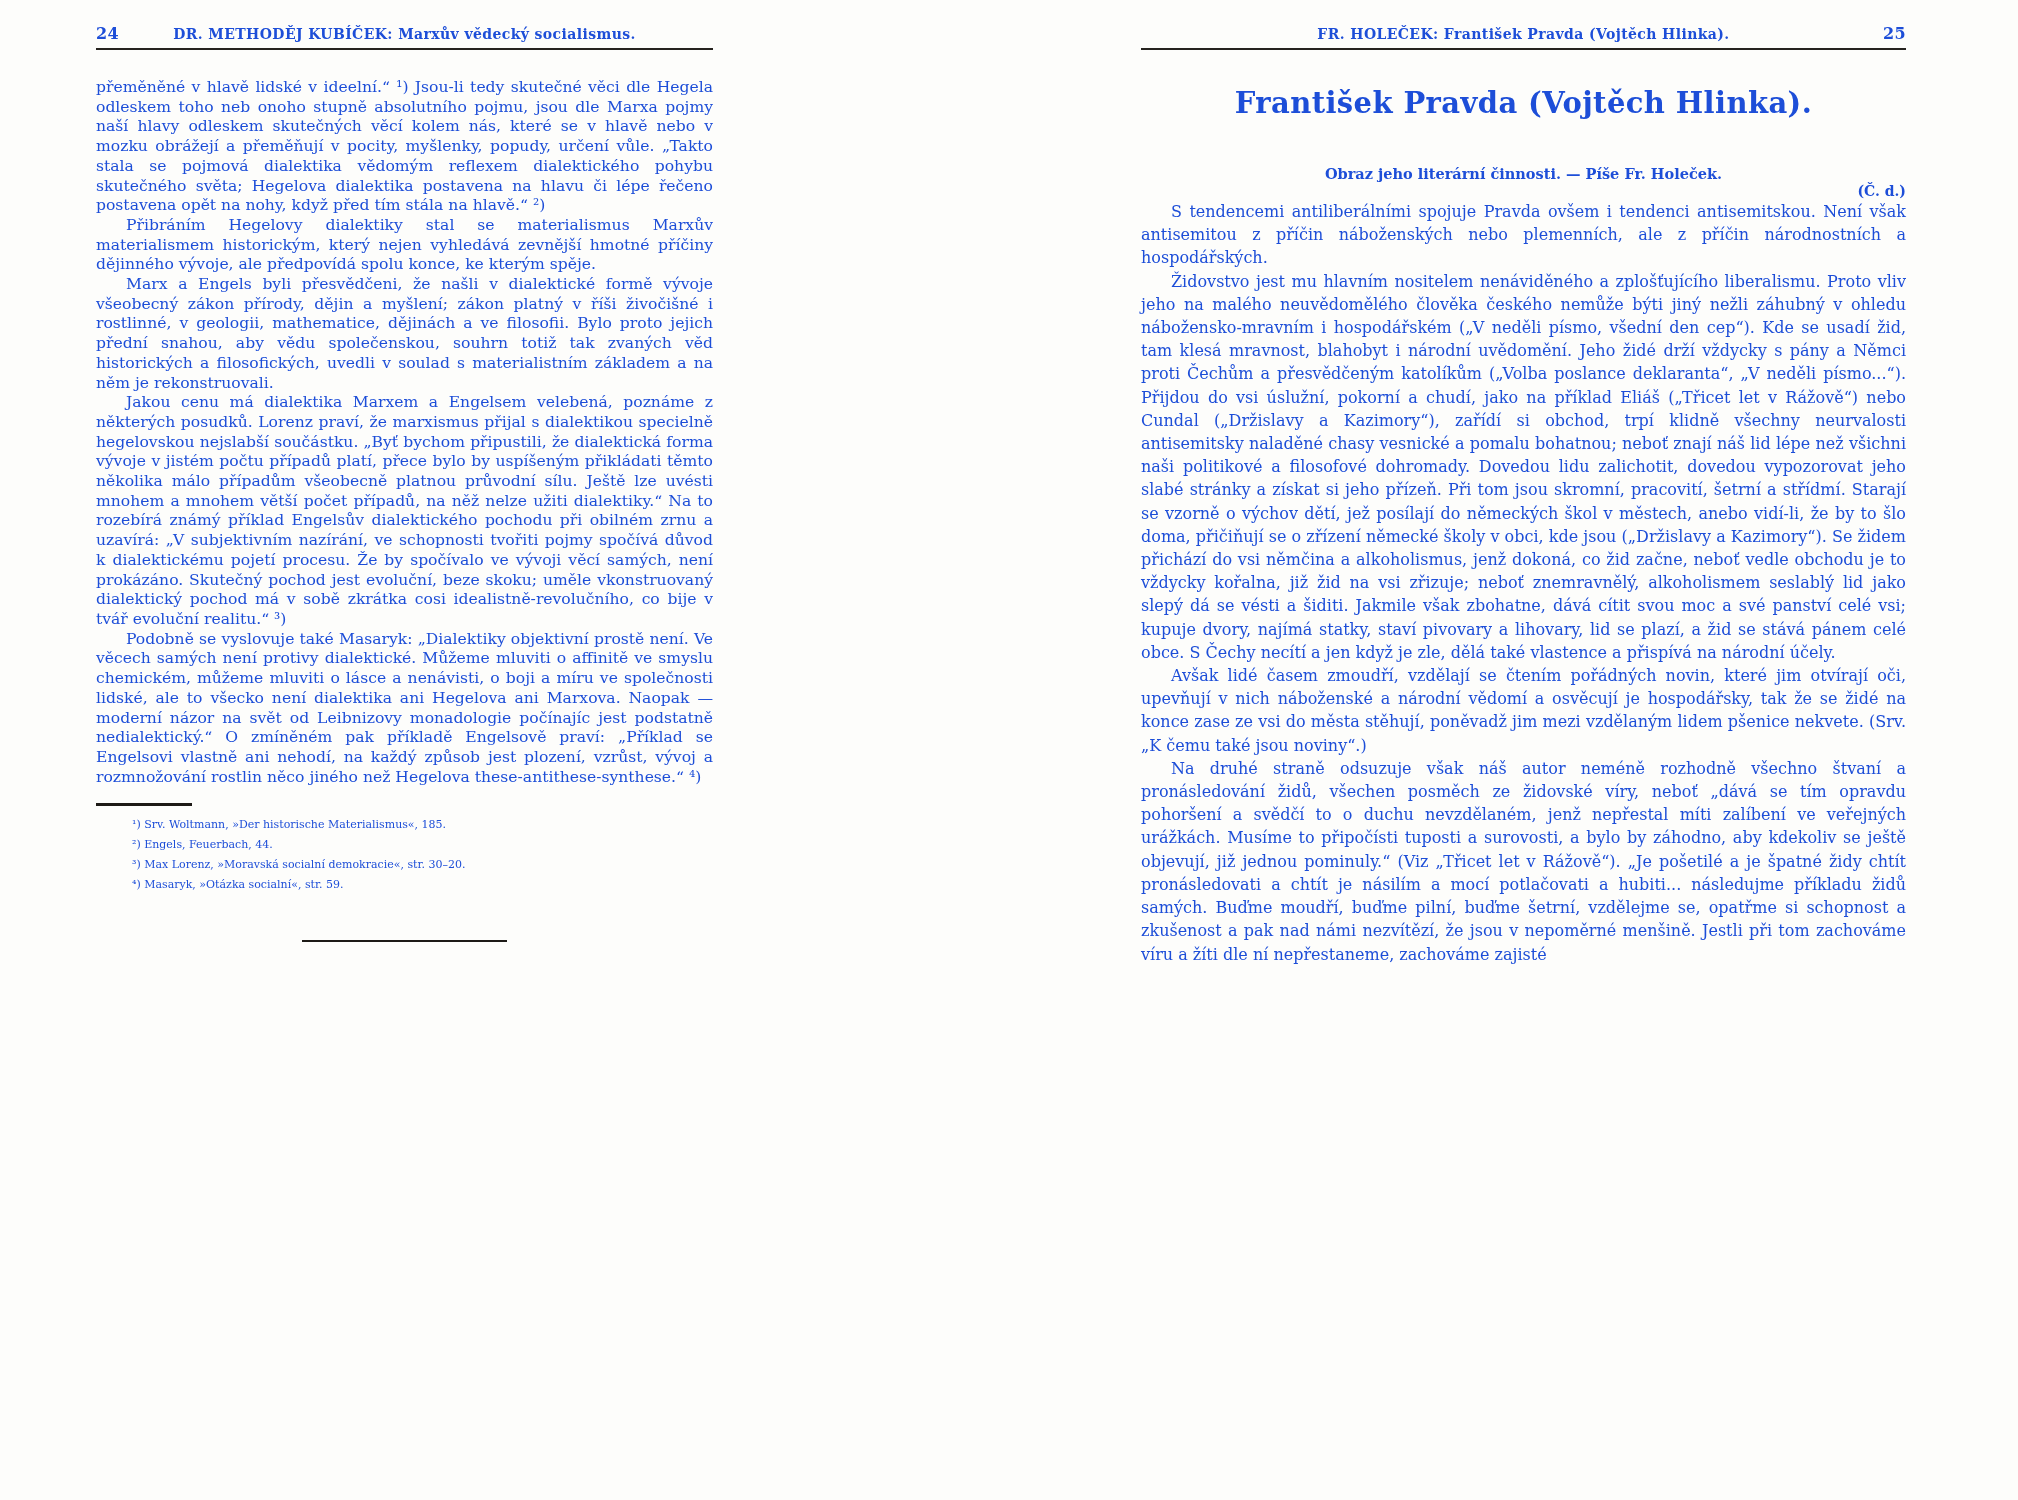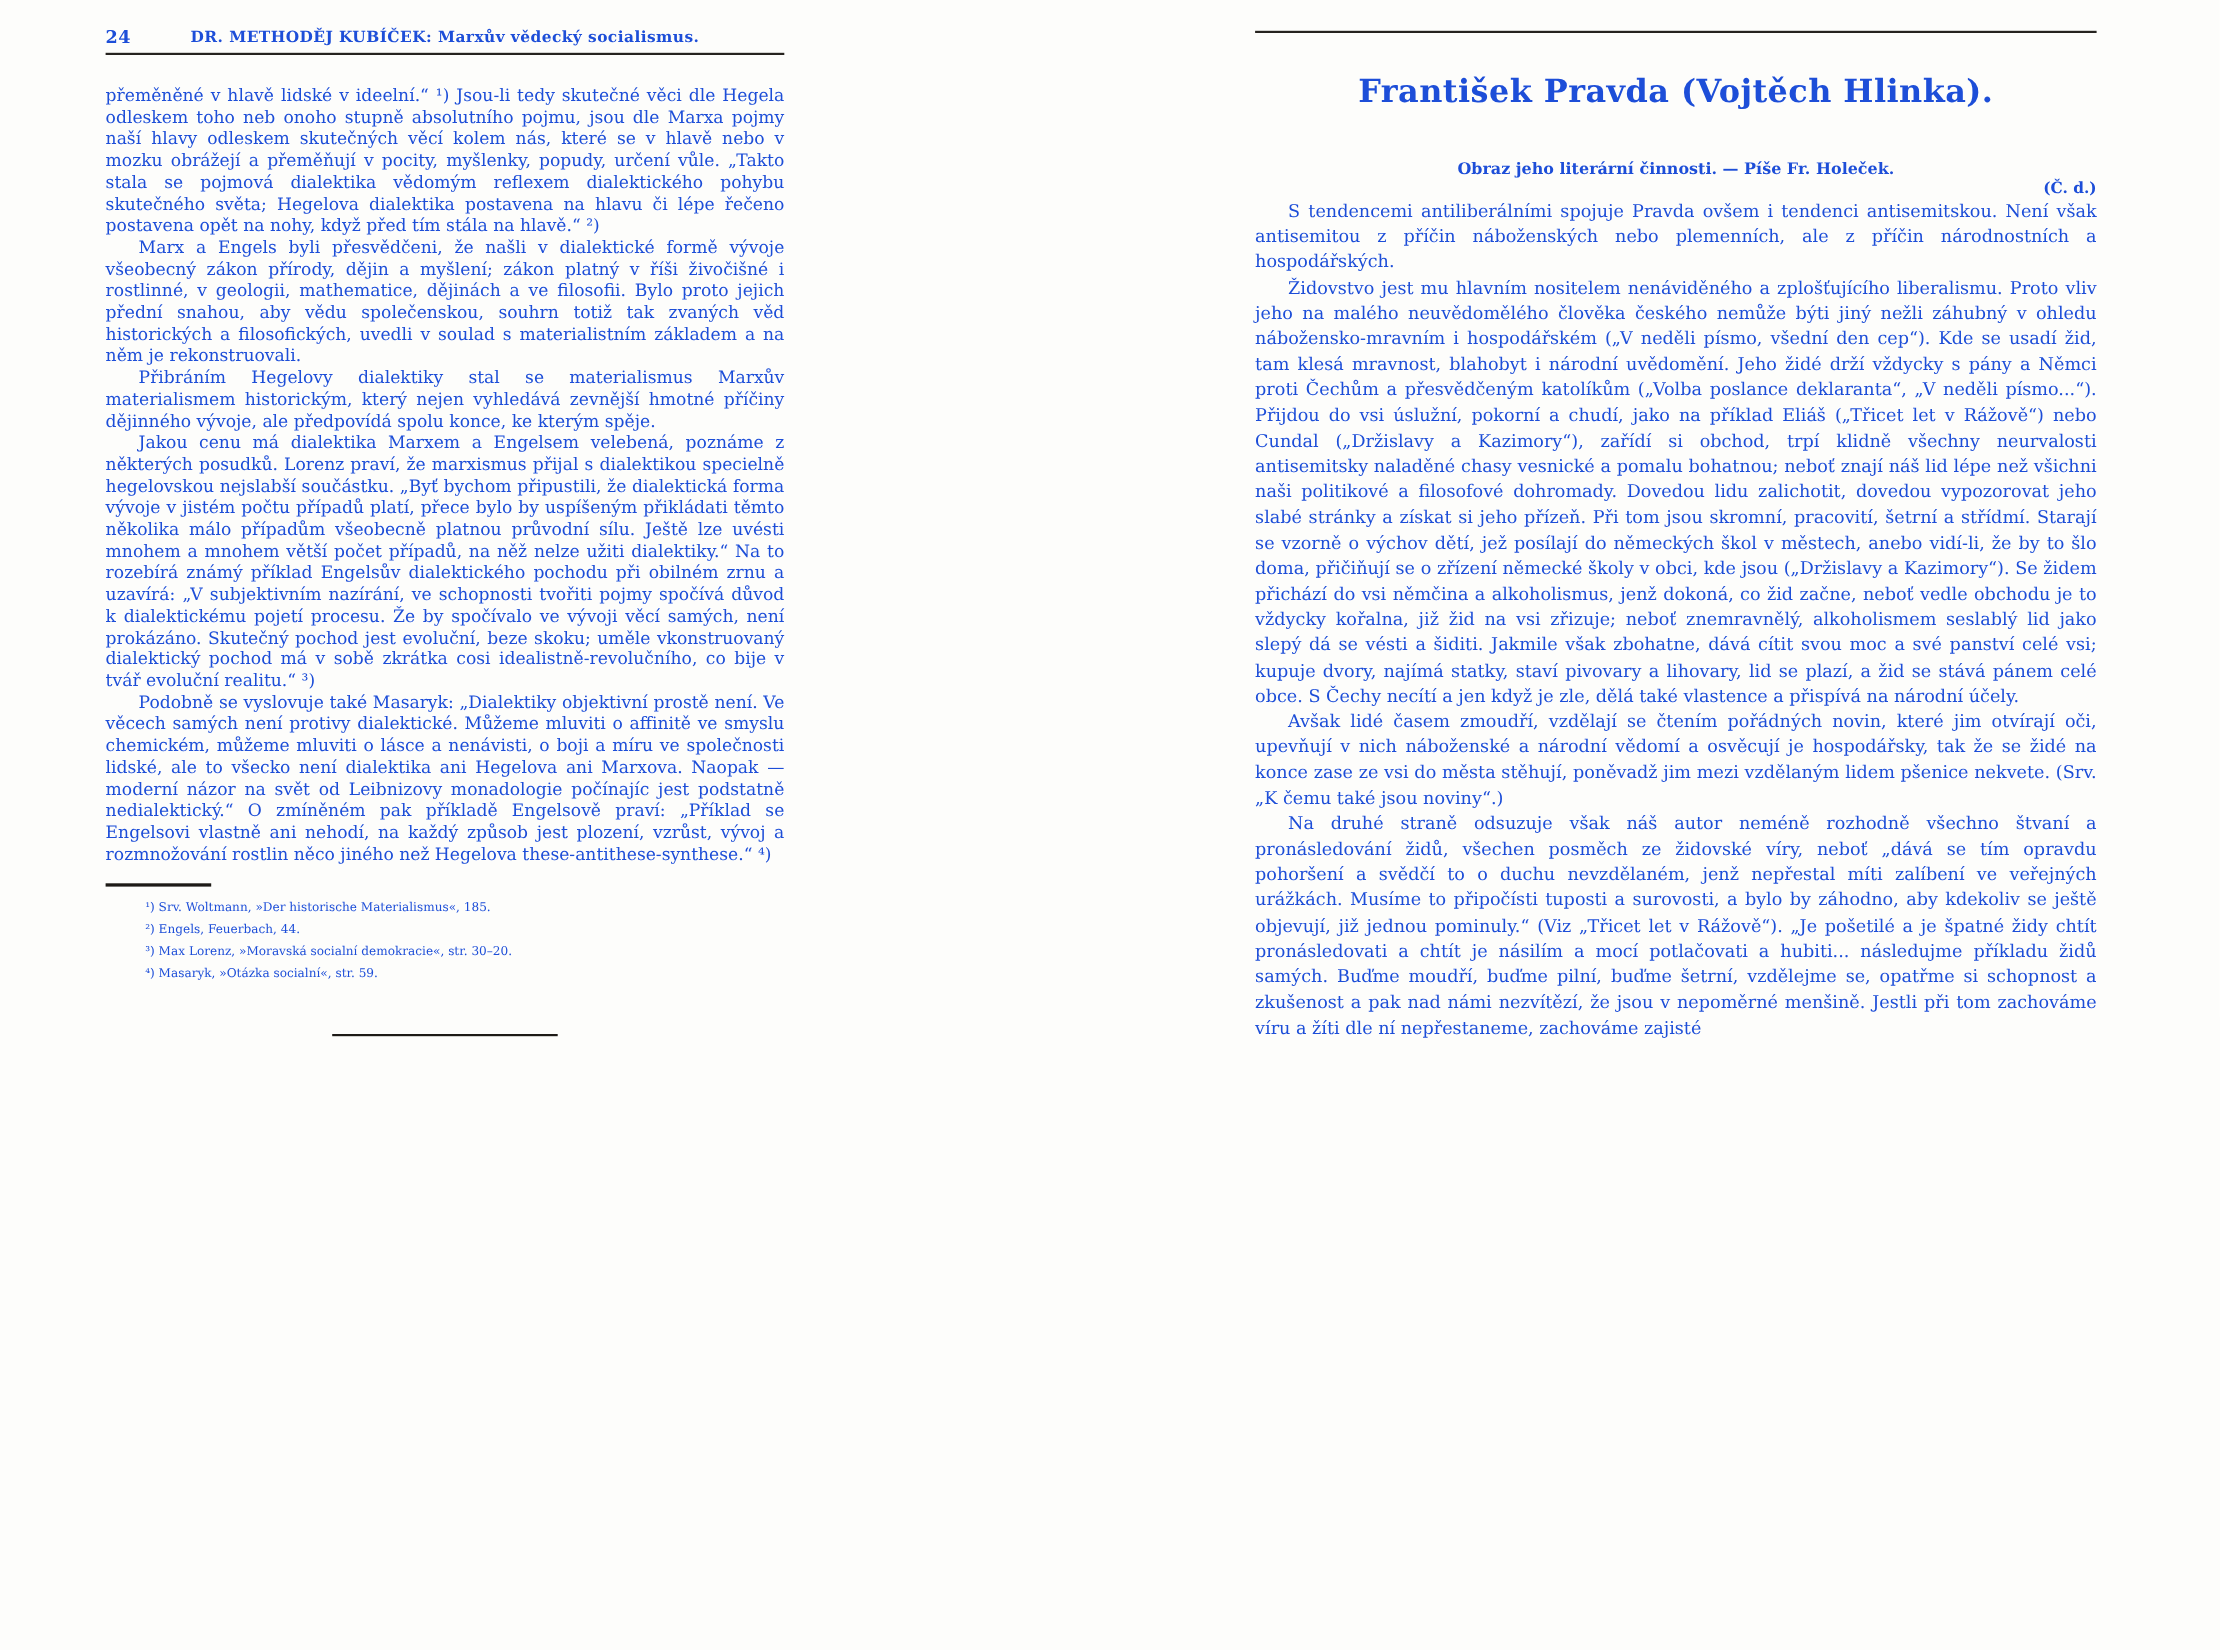--- a/index.html
+++ b/index.html
@@ -48,38 +48,42 @@
 
   <div class="page page--left">
     <div class="page-header">
       <span class="pnum">24</span>
       <span>DR. METHODĚJ KUBÍČEK: Marxův vědecký socialismus.</span>
     </div>
     <div class="header-rule"></div>
 
     <div class="body-text">
       <p class="noindent">přeměněné v hlavě lidské v ideelní.“ ¹) Jsou-li tedy skutečné věci dle Hegela odleskem toho neb onoho stupně absolutního pojmu, jsou dle Marxa pojmy naší hlavy odleskem skutečných věcí kolem nás, které se v hlavě nebo v mozku obrážejí a přeměňují v pocity, myšlenky, popudy, určení vůle. „Takto stala se pojmová dialektika vědomým reflexem dialektického pohybu skutečného světa; Hegelova dialektika postavena na hlavu či lépe řečeno postavena opět na nohy, když před tím stála na hlavě.“ ²)</p>
+      <p>Přibráním Hegelovy dialektiky stal se materialismus Marxův materialismem historickým, který nejen vyhledává zevnější hmotné příčiny dějinného vývoje, ale předpovídá spolu konce, ke kterým spěje.</p>
       <p>Marx a Engels byli přesvědčeni, že našli v dialektické formě vývoje všeobecný zákon přírody, dějin a myšlení; zákon platný v říši živočišné i rostlinné, v geologii, mathematice, dějinách a ve filosofii. Bylo proto jejich přední snahou, aby vědu společenskou, souhrn totiž tak zvaných věd historických a filosofických, uvedli v soulad s materialistním základem a na něm je rekonstruovali.</p>
-      <p>Přibráním Hegelovy dialektiky stal se materialismus Marxův materialismem historickým, který nejen vyhledává zevnější hmotné příčiny dějinného vývoje, ale předpovídá spolu konce, ke kterým spěje.</p>
       <p>Jakou cenu má dialektika Marxem a Engelsem velebená, poznáme z některých posudků. Lorenz praví, že marxismus přijal s dialektikou specielně hegelovskou nejslabší součástku. „Byť bychom připustili, že dialektická forma vývoje v jistém počtu případů platí, přece bylo by uspíšeným přikládati těmto několika málo případům všeobecně platnou průvodní sílu. Ještě lze uvésti mnohem a mnohem větší počet případů, na něž nelze užiti dialektiky.“ Na to rozebírá známý příklad Engelsův dialektického pochodu při obilném zrnu a uzavírá: „V subjektivním nazírání, ve schopnosti tvořiti pojmy spočívá důvod k dialektickému pojetí procesu. Že by spočívalo ve vývoji věcí samých, není prokázáno. Skutečný pochod jest evoluční, beze skoku; uměle vkonstruovaný dialektický pochod má v sobě zkrátka cosi idealistně-revolučního, co bije v tvář evoluční realitu.“ ³)</p>
       <p>Podobně se vyslovuje také Masaryk: „Dialektiky objektivní prostě není. Ve věcech samých není protivy dialektické. Můžeme mluviti o affinitě ve smyslu chemickém, můžeme mluviti o lásce a nenávisti, o boji a míru ve společnosti lidské, ale to všecko není dialektika ani Hegelova ani Marxova. Naopak — moderní názor na svět od Leibnizovy monadologie počínajíc jest podstatně nedialektický.“ O zmíněném pak příkladě Engelsově praví: „Příklad se Engelsovi vlastně ani nehodí, na každý způsob jest plození, vzrůst, vývoj a rozmnožování rostlin něco jiného než Hegelova these-antithese-synthese.“ ⁴)</p>
     </div>
 
     <div class="fn-rule"></div>
     <div class="footnotes">
       <p>¹) Srv. Woltmann, »Der historische Materialismus«, 185.</p>
       <p>²) Engels, Feuerbach, 44.</p>
       <p>³) Max Lorenz, »Moravská socialní demokracie«, str. 30–20.</p>
       <p>⁴) Masaryk, »Otázka socialní«, str. 59.</p>
     </div>
 
     <div class="section-divider"></div>
   </div>
 
   <div class="page page--right">
+    <div class="page-header">
+      <span>FR. HOLEČEK: František Pravda (Vojtěch Hlinka).</span>
+      <span class="pnum">25</span>
+    </div>
     <div class="header-rule"></div>
 
     <div class="article-title">František Pravda (Vojtěch Hlinka).</div>
 
     <div class="subtitle-row">
       <span>Obraz jeho literární činnosti. — Píše Fr. Holeček.</span>
       <span class="cd-note">(Č. d.)</span>
     </div>
 
     <div class="body-text">

